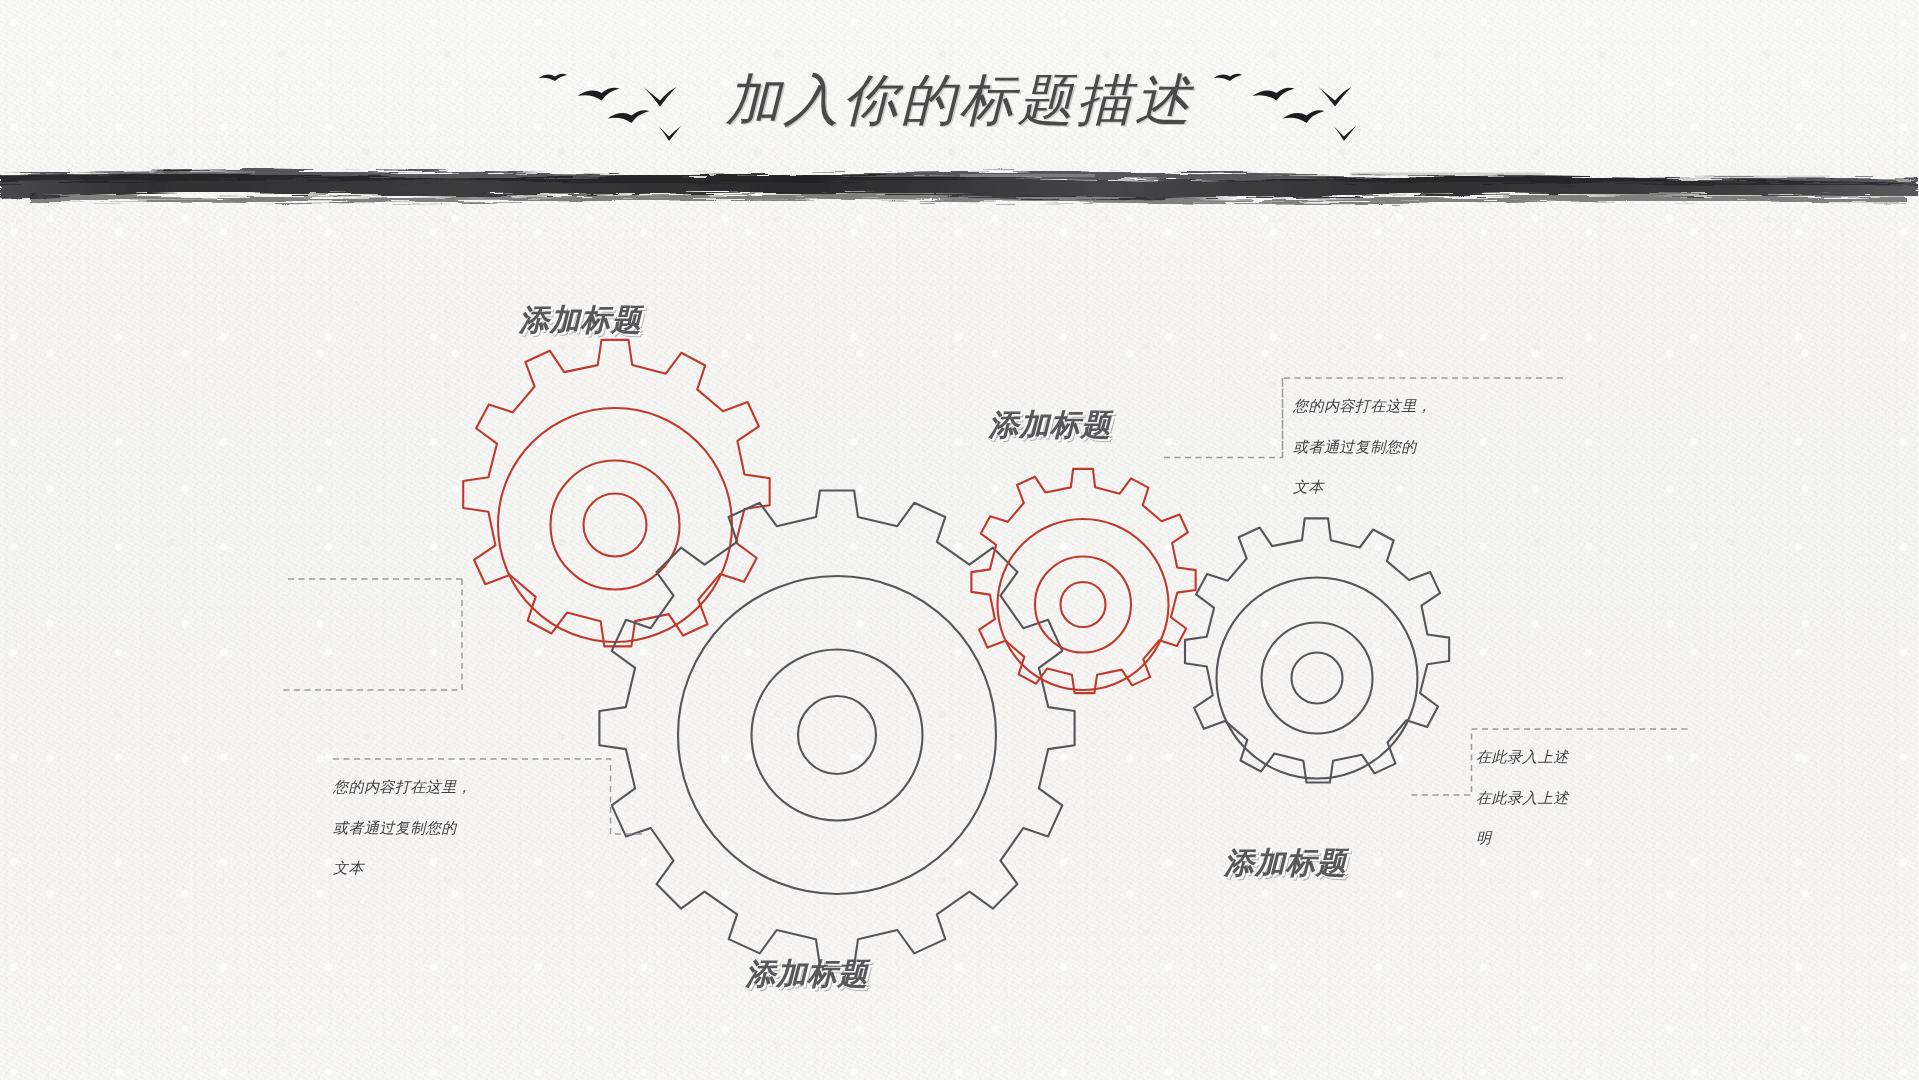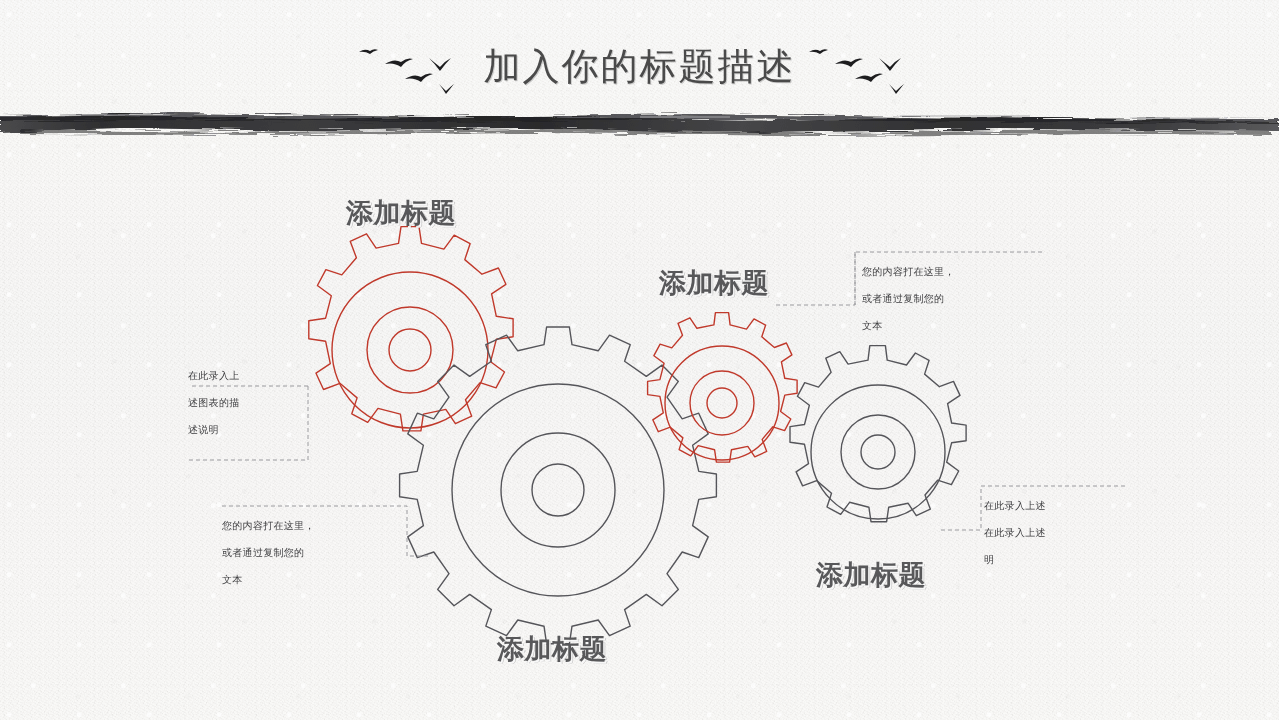--- a/index.html
+++ b/index.html
@@ -20,20 +20,21 @@
     background-image:
       radial-gradient(circle at 13% 21%, rgba(255,255,255,0.95) 0 2px, rgba(0,0,0,0) 3px),
       radial-gradient(circle at 37% 62%, rgba(255,255,255,0.9) 0 2px, rgba(0,0,0,0) 3px),
       radial-gradient(circle at 71% 33%, rgba(0,0,0,0.015) 0 2px, rgba(0,0,0,0) 3px),
       radial-gradient(circle at 88% 78%, rgba(0,0,0,0.018) 0 2px, rgba(0,0,0,0) 3px),
       repeating-linear-gradient(27deg, rgba(0,0,0,0.012) 0 1px, rgba(255,255,255,0.25) 1px 3px),
       repeating-linear-gradient(118deg, rgba(0,0,0,0.010) 0 1px, rgba(255,255,255,0.22) 1px 4px),
       repeating-linear-gradient(72deg, rgba(0,0,0,0.008) 0 1px, rgba(255,255,255,0.2) 1px 5px),
       linear-gradient(180deg, #f8f7f5 0%, #f3f2f0 45%, #f6f5f3 100%);
     background-size: 70px 70px, 90px 90px, 110px 110px, 130px 130px, 6px 6px, 7px 7px, 9px 9px, 100% 100%;
+    font-style: italic;
   }
 
   
   .grain {
     position: absolute;
     inset: 0;
     pointer-events: none;
     opacity: 0.5;
     mix-blend-mode: multiply;
   }
@@ -78,21 +79,21 @@
     left: 0;
     top: 0;
     width: 1279px;
     height: 720px;
   }
 
   
   .gear-label {
     position: absolute;
     font-family: "DejaVu Sans", "Liberation Sans", sans-serif;
-    font-size: 27px;
+    font-size: 20px;
     line-height: 34px;
     font-weight: 700;
     color: #58585a;
     text-shadow: 1.5px 1.5px 0 rgba(255,255,255,0.9), 2px 2px 0 rgba(110,110,112,0.5);
     white-space: nowrap;
     letter-spacing: 0.5px;
   }
   #label-1 { left: 346px; top: 196px; }
   #label-2 { left: 497px; top: 632px; }
   #label-3 { left: 659px; top: 266px; }
@@ -281,25 +282,20 @@
     <path d="M 776,305 L 855,305 L 855,252 L 1043,252 M 855,305 L 855,252" fill="none" stroke="#9a9a9e" stroke-width="1" stroke-dasharray="4 3"></path>
 
     <path d="M 941,530 L 981,530 L 981,486 L 1126,486" fill="none" stroke="#9a9a9e" stroke-width="1" stroke-dasharray="4 3"></path>
   </svg>
 
   <div id="label-1" class="gear-label">添加标题</div>
   <div id="label-2" class="gear-label">添加标题</div>
   <div id="label-3" class="gear-label">添加标题</div>
   <div id="label-4" class="gear-label">添加标题</div>
 
-  <div id="desc-1" class="desc">
-    <div>在此录入上</div>
-    <div>述图表的描</div>
-    <div>述说明</div>
-  </div>
 
   <div id="desc-2" class="desc">
     <div>您的内容打在这里，</div>
     <div>或者通过复制您的</div>
     <div>文本</div>
   </div>
 
   <div id="desc-3" class="desc">
     <div>您的内容打在这里，</div>
     <div>或者通过复制您的</div>

